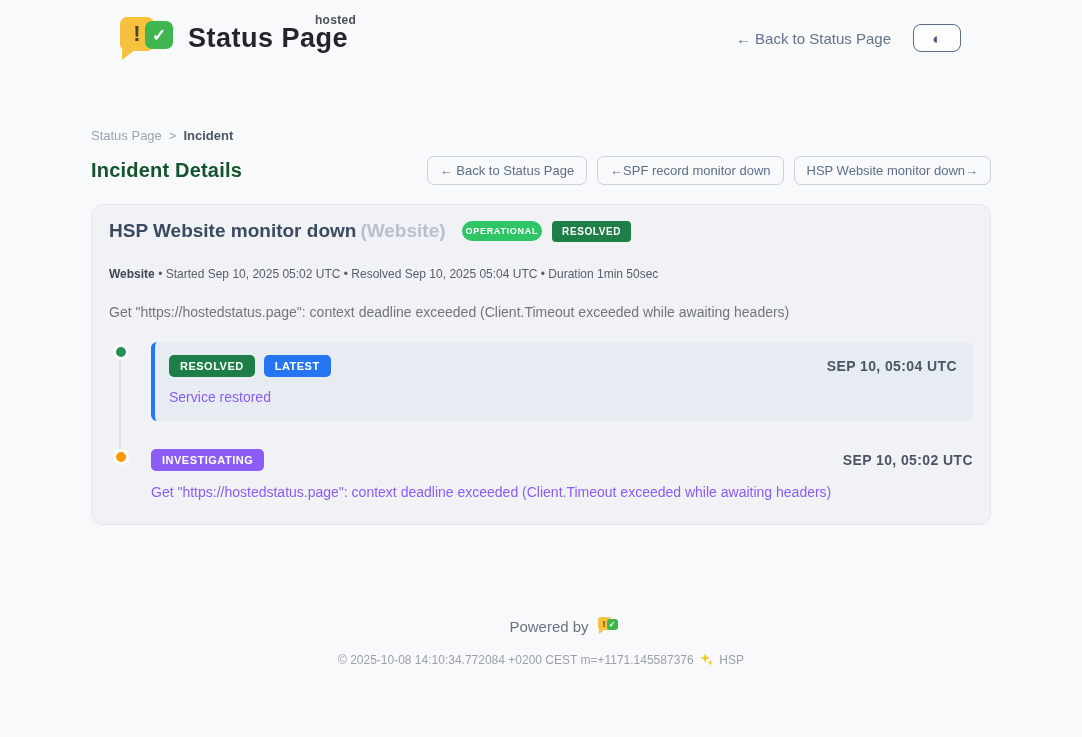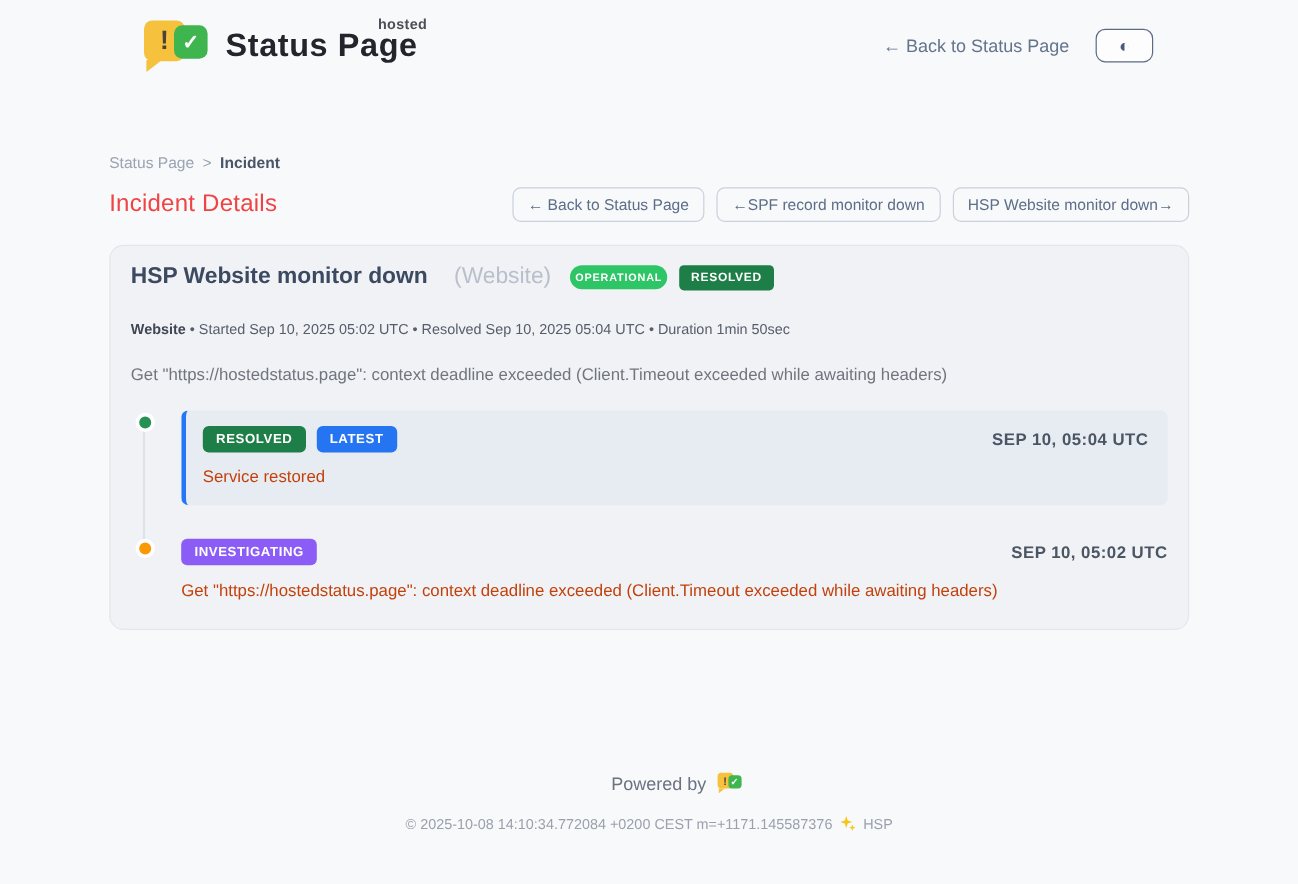--- a/index.html
+++ b/index.html
@@ -29,30 +29,30 @@
     display:flex; align-items:center; justify-content:center; cursor:pointer; color:#4a5a75; font-size:15px; line-height:1; }
 
   
   .main { width:900px; margin:66px auto 0 auto; }
   .breadcrumb { display:flex; align-items:center; gap:7px; font-size:13px; color:#9aa4b2; }
   .crumb-link { color:#9aa4b2; cursor:pointer; }
   .crumb-sep { color:#9aa4b2; }
   .crumb-current { color:#4a5568; font-weight:bold;text-align:center; }
 
   .title-row { display:flex; justify-content:space-between; align-items:center; margin-top:13px; }
-  .page-title { font-size:20px; font-weight:normal; color:#ef4444; letter-spacing:0.2px; }
+  .page-title { font-size:20px; font-weight:bold; color:#14532d; letter-spacing:0.2px; }
   .nav-buttons { display:flex; gap:10px; }
   .nav-btn { font-family:inherit; font-size:13px; color:#5d6e88; background:transparent; border:1px solid #c9d1dd;
     border-radius:7px; padding:6px 12px; cursor:pointer; white-space:nowrap; }
 
   
   .card { margin-top:19px; background:#f0f2f5; border:1px solid #e3e6ec; border-radius:12px; padding:15px 17px 24px 17px; }
   .card-title-row { display:flex; align-items:center; }
   .incident-title { font-size:19px; font-weight:bold; color:#3c4a61; }
-  .incident-component { font-size:19px; color:#b9c0cc; margin-left:22px; }
+  .incident-component { font-size:19px; color:#b9c0cc; margin-left:4px;font-weight:bold; }
   .badge-operational { margin-left:16px; background:#2ec566; color:#fff; font-size:9px; font-weight:bold;
     letter-spacing:0.7px; padding:5px 4px; border-radius:999px; }
   .badge-state { margin-left:10px; background:#1e7e47; color:#fff; font-size:10px; font-weight:bold;
     letter-spacing:0.6px; padding:5px 10px; border-radius:4px; }
   .meta-line { margin-top:25px; font-size:12px; color:#565d6b; }
   .meta-bold { font-weight:bold; color:#3f4654; }
   .incident-desc { margin-top:23px; font-size:14px; color:#70757e; }
 
   
   .timeline { position:relative; margin-top:22px; padding-left:42px; }
@@ -64,25 +64,25 @@
   .tl-dot--green { background:#259153; }
   .tl-dot--orange { background:#fb9902; top:0px; }
   .tl-box { background:#e7ecf3; border-left:4px solid #2376f5; border-radius:6px; padding:13px 16px 16px 14px; }
   .tl-head { display:flex; justify-content:space-between; align-items:center; }
   .tl-badges { display:flex; gap:9px; }
   .tl-badge { font-size:11px; font-weight:bold; color:#fff; letter-spacing:0.5px; padding:5px 11px; border-radius:5px; }
   .tl-badge--resolved { background:#1e7e47; }
   .tl-badge--latest { background:#2575f2; }
   .tl-badge--investigating { background:#8b5cf6; }
   .tl-time { font-size:14px; color:#4b5563; font-weight:bold; letter-spacing:0.4px; }
-  .tl-msg { margin-top:12px; font-size:14px; color:#c2410c; }
+  .tl-msg { margin-top:12px; font-size:14px; color:#8b5cf6; }
   .tl-item--plain .tl-msg { margin-top:13px; }
 
   
-  .powered { margin-top:118px; display:flex; align-items:center; justify-content:center; gap:9px;
+  .powered { margin-top:91px; display:flex; align-items:center; justify-content:center; gap:9px;
     color:#6b7280; font-size:15px; cursor:pointer;padding-left:46px; }
   .mini-logo { position:relative; width:21px; height:20px; }
   .mini-bubble { position:absolute; left:0; top:1px; width:13px; height:13px; background:#f6c23e; border-radius:3px;
     display:flex; align-items:center; justify-content:center; font-size:9px; font-weight:bold; color:#4a4238; }
   .mini-bubble::after { content:""; position:absolute; left:1px; bottom:-4px; width:0; height:0;
     border-top:4px solid #f6c23e; border-right:5px solid transparent; }
   .mini-check { position:absolute; left:9px; top:3px; width:11px; height:11px; background:#3eb54e; border-radius:3px;
     display:flex; align-items:center; justify-content:center; color:#fff; font-size:8px; font-weight:bold; }
   .copyright { margin-top:17px; text-align:center; font-size:12px; color:#9aa1ac; }
   .sparkles { display:inline-block; margin:0 3px; vertical-align:-2px; }

